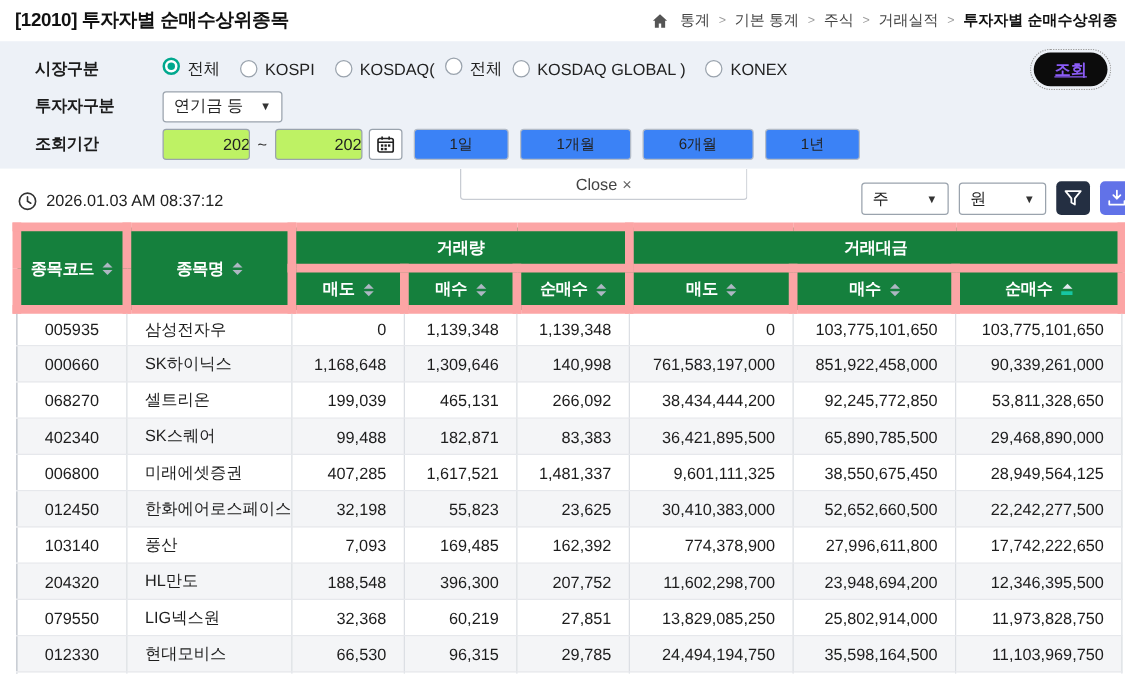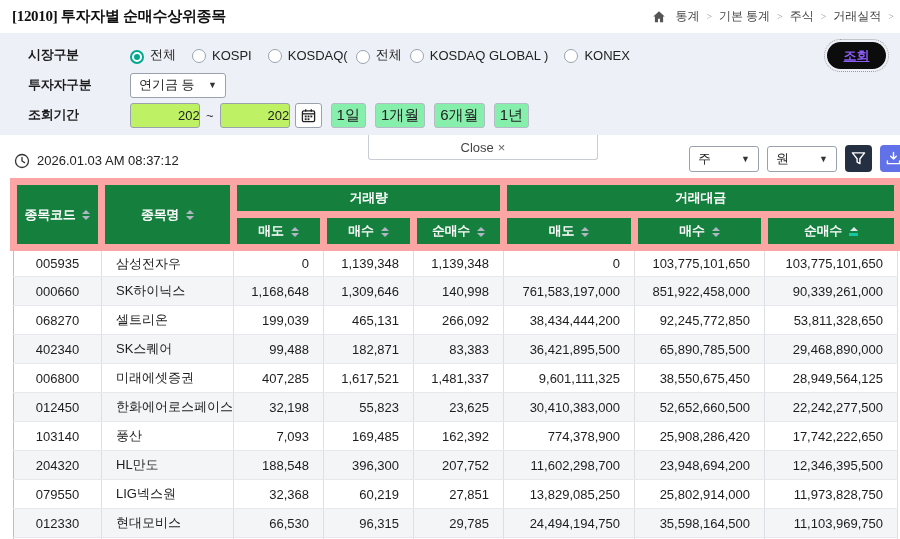--- a/index.html
+++ b/index.html
@@ -1,45 +1,45 @@
 <!DOCTYPE html>
 <html><head>
 <meta charset="utf-8">
 <style>
   * { margin:0; padding:0; box-sizing:border-box; }
   html,body { width:900px; height:539px; }
   body { font-family:"Liberation Sans","DejaVu Sans",sans-serif; background:#fff; }
   .page { position:relative; width:900px; height:539px; overflow:hidden; background:#fff; }
 
   
-  .titlebar { height:33px; display:flex; align-items:center; justify-content:space-between; padding:0 6px 0 12px; background:#fff;font-family:Liberation Serif, serif; }
+  .titlebar { height:33px; display:flex; align-items:center; justify-content:space-between; padding:0 6px 0 12px; background:#fff; }
   .page-title { font-size:15px; font-weight:bold; color:#111; letter-spacing:-0.3px; }
   .breadcrumb { display:flex; align-items:center; gap:7px; font-size:12px; color:#444; white-space:nowrap; }
   .breadcrumb .sep { color:#999; font-size:10px; }
   .breadcrumb .crumb-last { color:#111; font-weight:bold; }
   .home-ic { width:14px; height:14px; fill:#555; margin-right:2px; }
 
   
   .filter-panel { position:absolute; left:0; top:33px; width:900px; height:102px; background:#edf1f7; padding:7px 0 0 28px; }
   .frow { display:flex; align-items:center; height:30px; }
   .flabel { width:102px; font-size:13px; font-weight:bold; color:#1c1c1c; letter-spacing:-0.3px; }
   .radios { display:flex; align-items:center; gap:16px; font-size:13px; color:#222; }
-  .radio { display:flex; align-items:flex-end; gap:6px; cursor:pointer; }
+  .radio { display:flex; align-items:flex-start; gap:6px; cursor:pointer; }
   .rdot { width:14px; height:14px; border-radius:50%; border:1px solid #9aa3ad; background:#fff; position:relative; flex:0 0 auto; }
   .rdot.checked { border:2px solid #00a88e; }
   .rdot.checked::after { content:""; position:absolute; left:2px; top:2px; width:6px; height:6px; border-radius:50%; background:#00a88e; }
   .search-btn { position:absolute; right:14px; top:9px; width:59px; height:27px; background:#0c0c0c; color:#8b5cf6; border:none; border-radius:14px; font-size:13px; font-weight:bold; text-decoration:underline; cursor:pointer; outline:1px dotted #9a9a9a; outline-offset:2px; }
   .sel { display:inline-flex; align-items:center; justify-content:space-between; background:#fff; border:1px solid #9aa3ad; border-radius:3px; height:25px; padding:0 8px; font-size:13px; color:#222; cursor:pointer; }
   .sel .caret { font-size:9px; color:#333; margin-left:10px; }
   .investor-sel { width:96px; }
   .date-inp { width:70px; height:25px; border:1px solid #9aa3ad; border-radius:3px; background:#bef264; font-size:13px; text-align:center; color:#222; font-family:inherit;padding-left:47px; }
   .tilde { margin:0 6px; font-size:13px; color:#333; }
   .cal-btn { width:27px; height:25px; margin-left:5px; border:1px solid #9aa3ad; border-radius:3px; background:#fff; display:inline-flex; align-items:center; justify-content:center; cursor:pointer; }
   .cal-btn svg { width:15px; height:15px; }
-  .quick-btn { height:25px; margin-left:9px; padding:0 5px; background:#86efac; border:1px solid #b4bcc8; border-radius:3px; font-size:15px; color:#222; cursor:pointer; font-family:inherit; }
+  .quick-btn { height:25px; margin-left:9px; padding:0 28px; background:#3b82f6; border:1px solid #b4bcc8; border-radius:3px; font-size:12px; color:#222; cursor:pointer; font-family:inherit; }
 
   
   .close-tab { position:absolute; left:368px; top:135px; width:230px; height:25px; background:#fff; border:1px solid #c8ccd3; border-top:none; border-radius:0 0 3px 3px; display:flex; align-items:center; justify-content:center; gap:4px; font-size:13px; color:#444; z-index:3; cursor:pointer; }
   .close-tab .x { color:#666; font-size:13px; cursor:pointer; }
 
   
   .toolbar { position:absolute; left:0; top:135px; width:900px; height:43px; background:#fff; display:flex; align-items:center; justify-content:space-between; padding:0 0 0 14px; }
   .timestamp { display:flex; align-items:center; gap:7px; font-size:13px; color:#222; margin-top:8px; }
   .clock-ic { width:16px; height:16px; }
   .tools { display:flex; align-items:center; gap:8px; margin-top:4px; }
@@ -77,20 +77,21 @@
           <path d="M8 1.5 1.5 7.5h1.8v6.5h3.6v-4h2.2v4h3.6V7.5h1.8z"></path>
         </svg>
       <span>통계</span>
         <span class="sep">&gt;</span>
       <span>기본 통계</span>
         <span class="sep">&gt;</span>
       <span>주식</span>
         <span class="sep">&gt;</span>
       <span>거래실적</span>
         <span class="sep">&gt;</span>
+      <span class="crumb-last">투자자별 순매수상위종</span>
     </div>
   </div>
 
   <div class="filter-panel">
     <div class="frow">
       <div class="flabel">시장구분</div>
       <div class="radios">
         <span class="radio">
             <span class="rdot checked"></span>
             <span>전체</span>
@@ -298,21 +299,21 @@
           <td class="c-num">52,652,660,500</td>
           <td class="c-num">22,242,277,500</td>
         </tr>
         <tr>
           <td class="c-code">103140</td>
           <td class="c-name">풍산</td>
           <td class="c-num">7,093</td>
           <td class="c-num">169,485</td>
           <td class="c-num">162,392</td>
           <td class="c-num">774,378,900</td>
-          <td class="c-num">25,908,286,420</td>
+          <td class="c-num">27,996,611,800</td>
           <td class="c-num">17,742,222,650</td>
         </tr>
         <tr>
           <td class="c-code">204320</td>
           <td class="c-name">HL만도</td>
           <td class="c-num">188,548</td>
           <td class="c-num">396,300</td>
           <td class="c-num">207,752</td>
           <td class="c-num">11,602,298,700</td>
           <td class="c-num">23,948,694,200</td>

